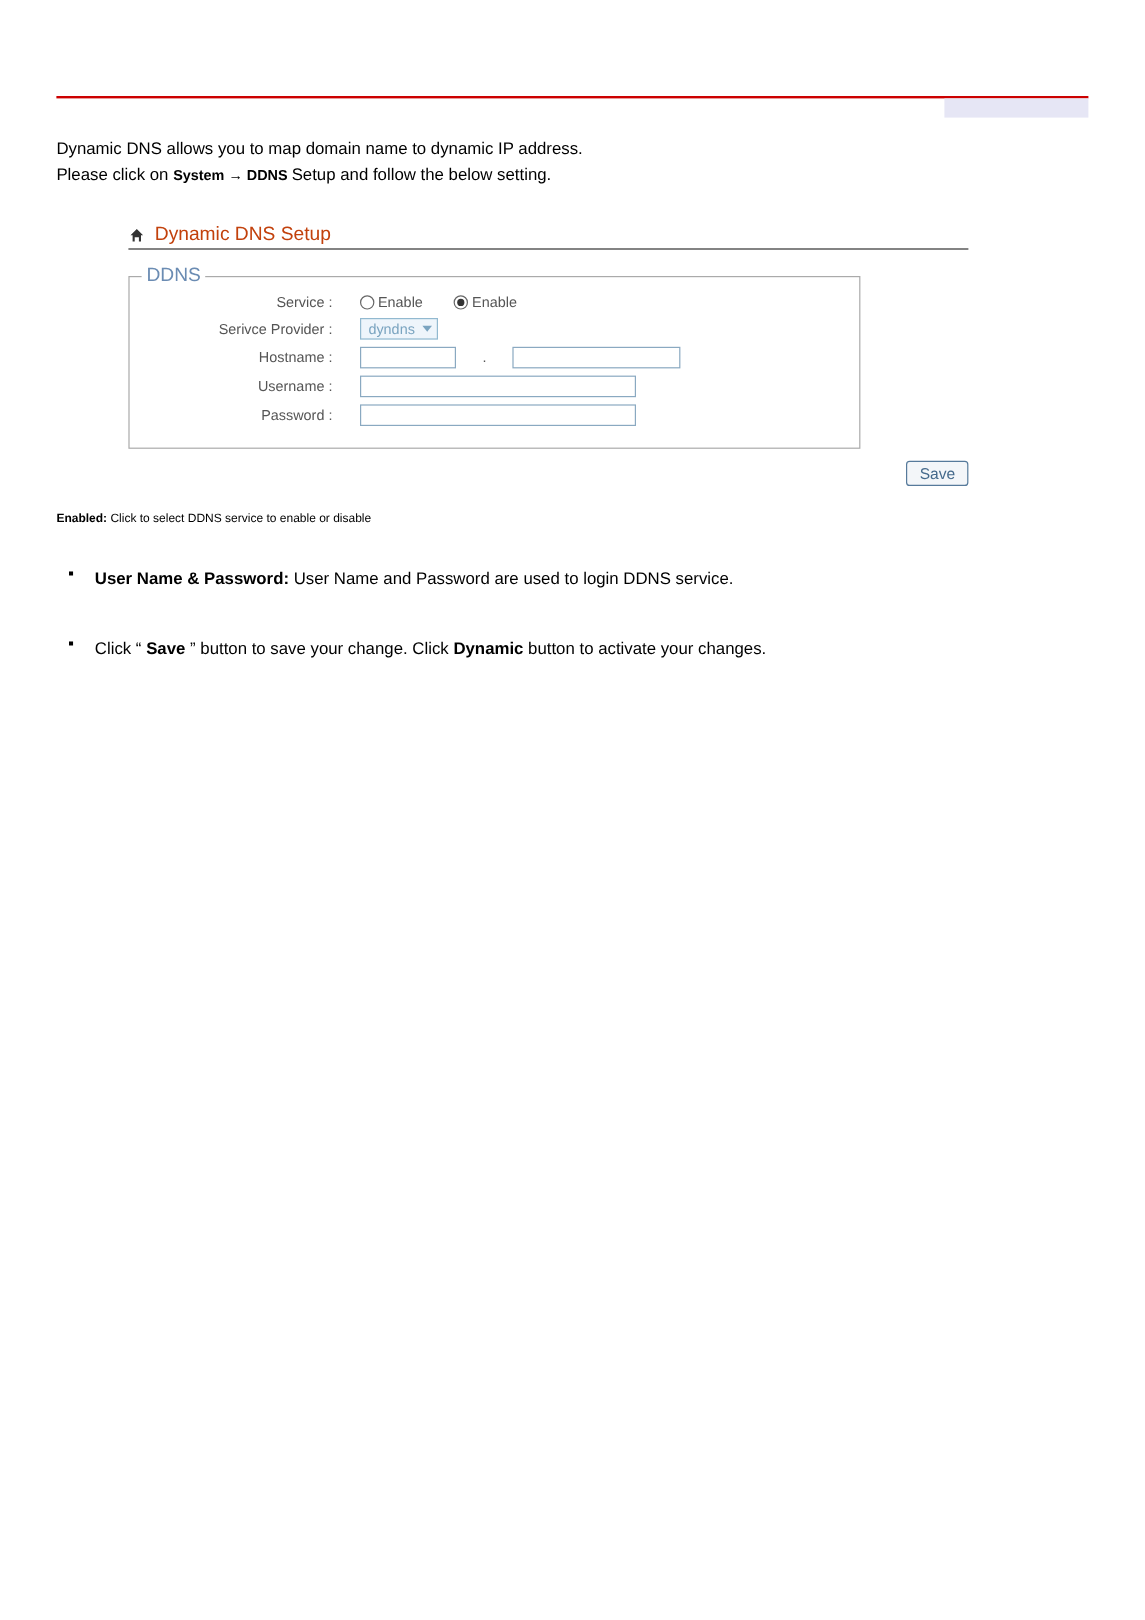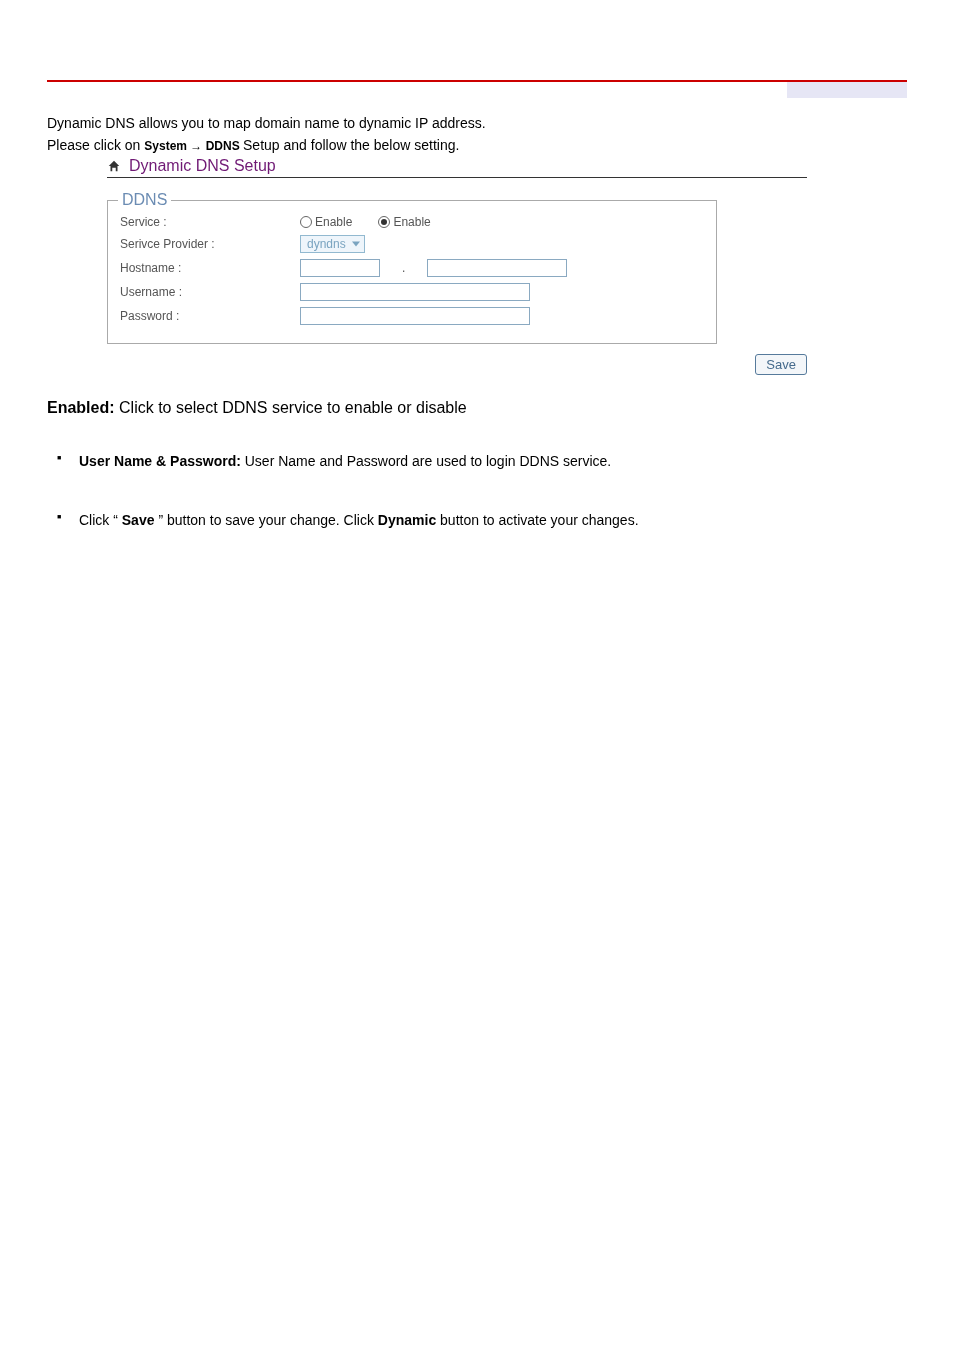--- a/index.html
+++ b/index.html
@@ -21,20 +21,21 @@
     top: 2px;
     width: 120px;
     height: 16px;
     background: #e6e6f5;
   }
   .page {
     padding: 30px 47px 0 47px;
   }
   .intro {
     font-size: 14px;
+    margin-bottom: 30px;
     line-height: 1.6;
   }
   .breadcrumb {
     font-size: 12px;
     margin-bottom: 22px;
   }
   .breadcrumb .arrow { font-weight: bold; }
   .breadcrumb .ddns-bold { font-weight: bold; }
   .screenshot {
     margin: 0 0 20px 60px;
@@ -47,21 +48,21 @@
     border-bottom: 1px solid #333;
     padding-bottom: 2px;
   }
   .ss-home {
     width: 14px; height: 14px;
     display: inline-block;
     margin-right: 8px;
   }
   .ss-title {
     font-size: 16px;
-    color: #701a75;
+    color: #c2410c;
   }
   .fieldset {
     border: 1px solid #aaa;
     margin-top: 22px;
     width: 610px;
     padding: 8px 12px 12px 12px;
     position: relative;
   }
   .fieldset-legend {
     position: absolute;
@@ -74,21 +75,21 @@
   }
   .form-row {
     display: flex;
     align-items: center;
     margin: 6px 0;
     font-size: 12px;
     color: #555;
   }
   .form-label {
     width: 180px;
-    text-align: left;
+    text-align: right;
     padding-right: 23px;
   }
   .form-value { display: flex; align-items: center; gap: 20px; }
   .radio-wrap { display: inline-flex; align-items: center; margin-right: 6px; }
   .radio-circle {
     width: 12px; height: 12px; border: 1px solid #666; border-radius: 50%;
     display: inline-flex; align-items: center; justify-content: center;
     margin-right: 3px;
   }
   .radio-dot { width: 6px; height: 6px; background: #333; border-radius: 50%; }
@@ -125,21 +126,21 @@
   .save-btn {
     display: inline-block;
     border: 1px solid #567a9b;
     border-radius: 3px;
     background: #f3f6f9;
     color: #456a8c;
     padding: 2px 10px;
     font-size: 13px;
   }
   .post-note {
-    font-size: 16px;
+    font-size: 10px;
     margin: 20px 0 30px 0;
     line-height: 1.6;
   }
   .bullets {
     list-style: none;
     padding: 0;
     margin: 0 0 0 10px;
   }
   .bullets li {
     position: relative;

